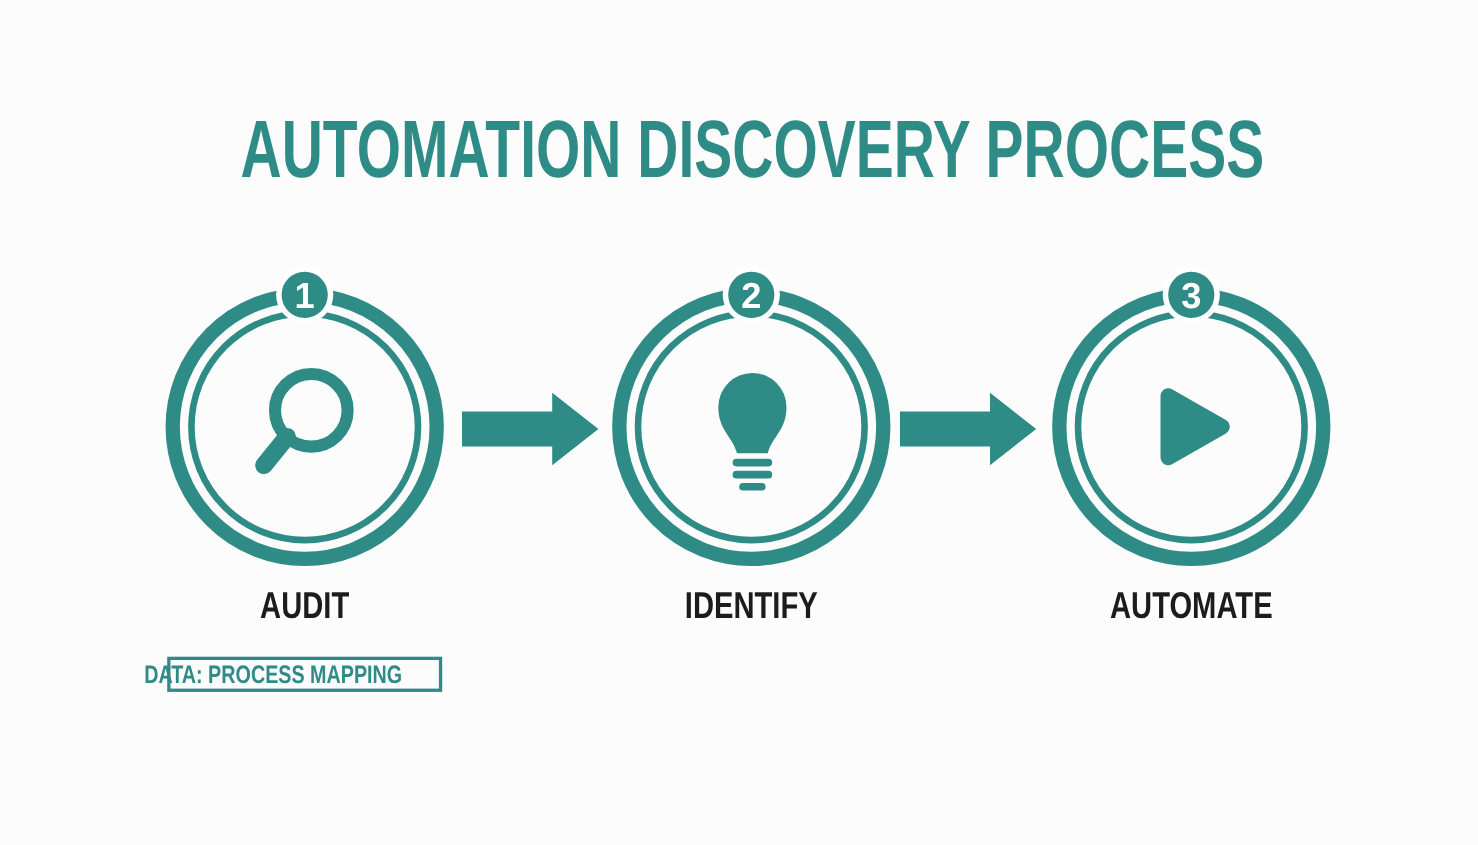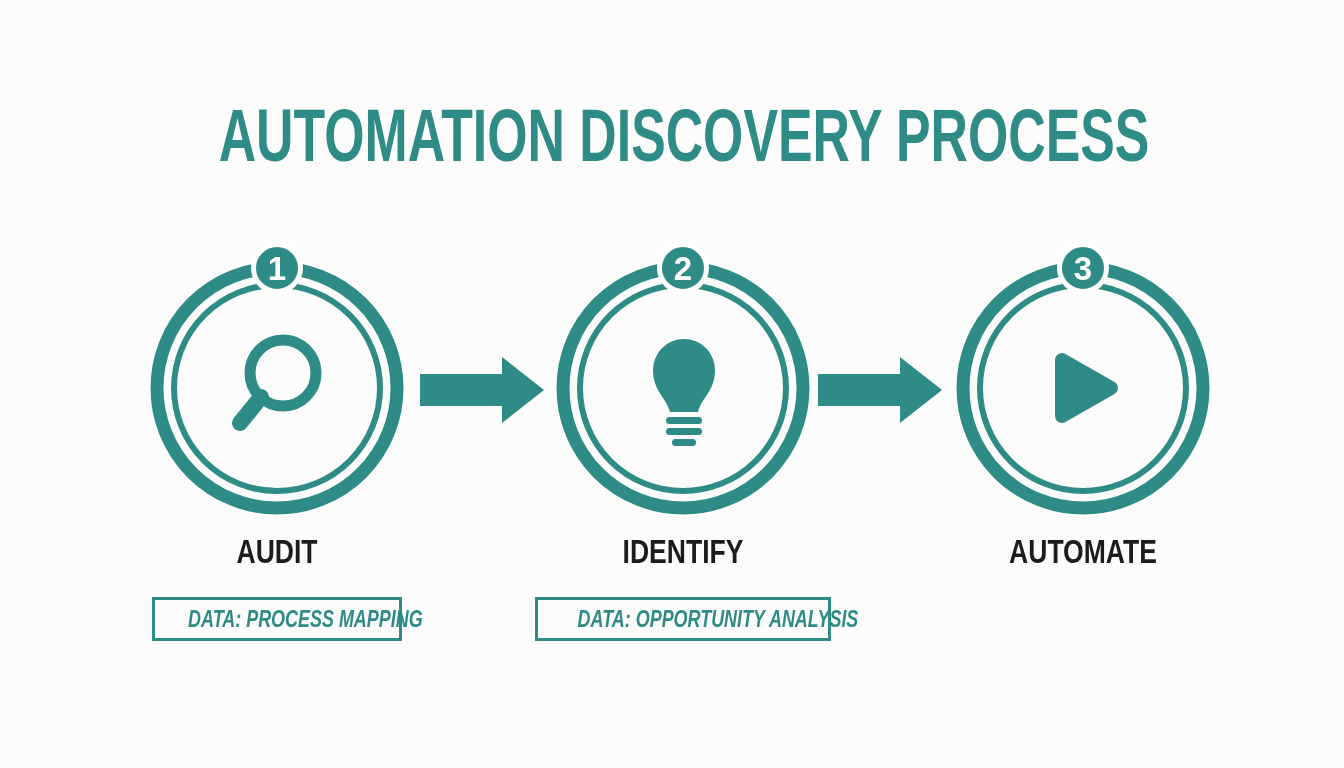--- a/index.html
+++ b/index.html
@@ -60,28 +60,27 @@
     transform: scaleX(0.78);
     transform-origin: 50% 50%;
     white-space: nowrap;
   }
 
   .data-box {
     position: absolute;
     top: 597px;
     left: 50%;
     transform: translateX(-50%);
-    height: 44px;
+    height: 32px;
     border: 3px solid #2e8b85;
     box-sizing: border-box;
     display: flex;
     align-items: center;
-    justify-content: flex-start;
+    justify-content: flex-end;
     background: transparent;
-    font-style: italic;
   }
   .step.s1 .data-box { width: 250px; }
   .step.s2 .data-box { width: 296px; }
   .step.s3 .data-box { width: 282px; }
 
   .data-box span {
     display: inline-block;
     font-size: 23px;
     font-weight: bold;
     color: #2e8b85;
@@ -145,23 +144,20 @@
                  C 160 151, 147 157, 143 172
                  L 115 172 Z"></path>
         <rect x="111" y="177" width="36" height="7" rx="3.5"></rect>
         <rect x="111" y="188" width="36" height="7" rx="3.5"></rect>
         <rect x="117" y="199" width="24" height="7" rx="3.5"></rect>
       </g>
       <circle cx="128" cy="28" r="23.5" fill="#2e8b85" stroke="#ffffff" stroke-width="5"></circle>
       <text x="128" y="40" text-anchor="middle" class="badge-number">2</text>
     </svg>
     <div class="step-label">IDENTIFY</div>
-    <div class="data-box">
-      <span>DATA: OPPORTUNITY ANALYSIS</span>
-    </div>
   </div>
 
   <svg class="arrow-svg a2" viewBox="0 0 124 70">
     <polygon points="0,19 82,19 82,2 124,35 82,68 82,51 0,51" fill="#2e8b85"></polygon>
   </svg>
 
   <div class="step s3">
     <svg class="ring-svg" viewBox="0 0 256 276">
       <circle cx="128" cy="148" r="120" fill="none" stroke="#2e8b85" stroke-width="13"></circle>
       <circle cx="128" cy="148" r="103" fill="none" stroke="#2e8b85" stroke-width="6"></circle>

